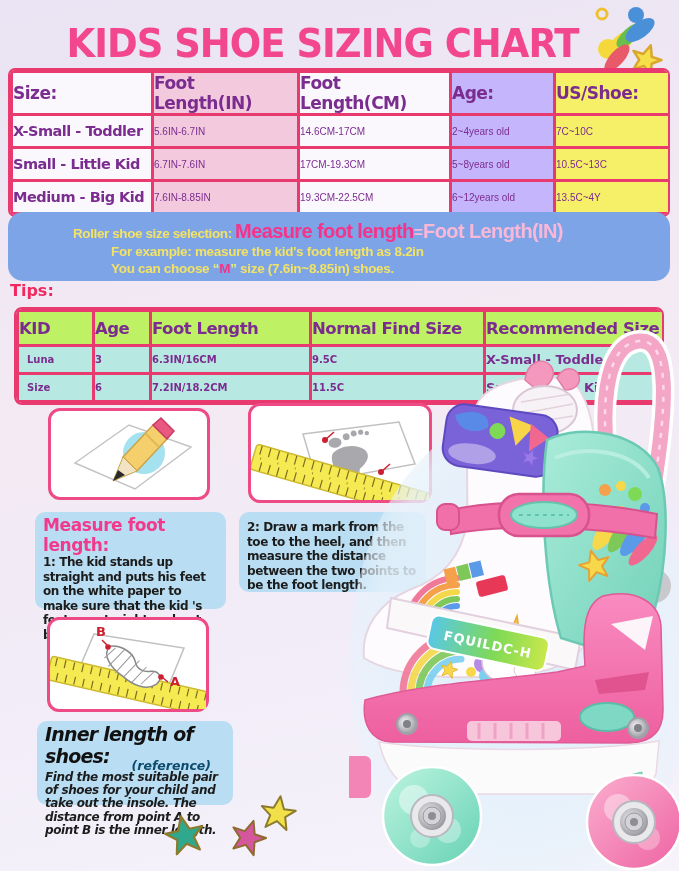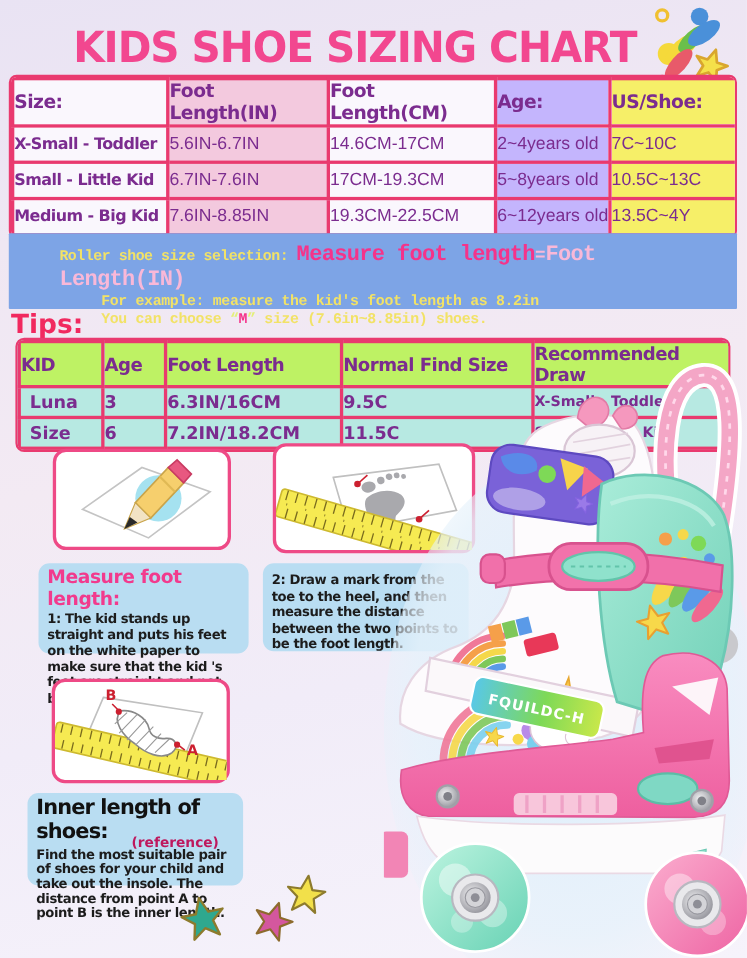--- a/index.html
+++ b/index.html
@@ -18,72 +18,72 @@
   }
   .top-star { position:absolute; left:592px; top:2px; }
   
   .size-wrap {
     position:absolute; left:8px; top:68px; width:662px;
     border:2px solid #e93a6f; border-radius:7px; overflow:hidden; background:#faf7fd;
   }
   table { border-collapse:collapse; table-layout:fixed; width:100%; }
   .tbl td,.tbl th { border:3px solid #e93a6f; text-align:left; color:#7b2c8f; overflow:hidden; }
   .size-tbl th { height:37px; font-size:17px; font-weight:800; font-family:"DejaVu Sans",sans-serif; letter-spacing:-0.5px; }
-  .size-tbl td { height:33px; font-size:16px; font-weight:500; }
+  .size-tbl td { height:33px; font-size:10px; font-weight:500; }
   .size-tbl td.c0 { font-weight:800; font-size:14.5px; font-family:"DejaVu Sans",sans-serif; letter-spacing:-0.5px; }
   .size-tbl .c0 { width:141px; background:#faf7fd; }
   .size-tbl .c1 { width:146px; background:#f3c9de; }
   .size-tbl .c2 { width:152px; background:#faf7fd; }
   .size-tbl .c3 { width:104px; background:#c4b5fd; }
   .size-tbl .c4 { width:119px; background:#f6ef68; }
   
   .banner {
     position:absolute; left:8px; top:212px; width:662px; height:69px;
-    background:#7da4e6; border-radius:1px; padding:8px 10px 0 46px;
-    font-family:Liberation Mono, monospace; font-weight:800;
+    background:#7da4e6; border-radius:15px; padding:8px 10px 0 65px;
+    font-family:Liberation Sans, sans-serif; font-weight:800;
   }
   .banner .lead { color:#f2e266; font-size:13.5px; letter-spacing:-0.4px; }
   .banner .headline { color:#f5338a; font-size:20px; letter-spacing:-0.6px; }
   .banner .eq { color:#f9b8d8; font-size:16px; }
   .banner .headline2 { color:#f9b8d8; font-size:20px; letter-spacing:-0.6px; }
   .banner .bline { color:#f2e266; font-size:13.5px; line-height:17px; letter-spacing:-0.3px;margin-left:38px; }
   .banner .m { color:#f5338a; }
   .banner .q { color:#e4ef7a; }
   
   .tips-label { position:absolute; left:10px; top:281px; font-family:"DejaVu Sans",sans-serif;
-    font-size:24px; font-weight:800; color:#f1295f; }
+    font-size:16px; font-weight:800; color:#f1295f; }
   .tips-wrap {
     position:absolute; left:14px; top:307px; width:650px;
     border:2px solid #e93a6f; border-radius:8px; overflow:hidden; background:#b7e9e2;
   }
   .tips-tbl th { height:35px; font-size:16.5px; font-weight:800; font-family:"DejaVu Sans",sans-serif; letter-spacing:-0.5px; background:#bef264; }
-  .tips-tbl td { height:28px; font-size:16px; font-weight:800; font-family:"DejaVu Sans",sans-serif; background:#b7e9e2; }
+  .tips-tbl td { height:28px; font-size:10px; font-weight:800; font-family:"DejaVu Sans",sans-serif; background:#b7e9e2; }
   .tips-tbl .k0 { width:76px; }
   .tips-tbl td.k0 { text-align:left; padding-left:8px; }
   .tips-tbl .k1 { width:57px; }
   .tips-tbl .k2 { width:160px; }
   .tips-tbl .k3 { width:174px; }
   .tips-tbl .k4 { width:183px; }
   .tips-tbl td.k4 { font-size:13px; }
   
   .ibox { position:absolute; background:#ffffff; border:3px solid #ee4a86; border-radius:12px; }
   .ibox1 { left:48px; top:408px; width:162px; height:92px; }
   .ibox2 { left:248px; top:403px; width:184px; height:100px; }
   .ibox3 { left:47px; top:617px; width:162px; height:95px; }
   .ibox svg { display:block; }
   
   .bluebox { position:absolute; background:#b9ddf2; border-radius:10px; color:#1c1c1c;
     font-family:"DejaVu Sans",sans-serif; }
-  .step1 { left:35px; top:512px; width:191px; height:82px; padding:3px 6px 0 8px; }
+  .step1 { left:35px; top:512px; width:191px; height:97px; padding:3px 6px 0 8px; }
   .step2 { left:239px; top:512px; width:187px; height:80px; padding:8px 6px 0 8px; }
-  .innerbox { left:25px; top:721px; width:196px; height:84px; padding:2px 6px 0 8px; }
+  .innerbox { left:37px; top:721px; width:196px; height:84px; padding:2px 6px 0 8px;font-style:italic; }
   .measure-title { font-size:17px; font-weight:800; color:#f23a8d; letter-spacing:-0.4px; }
   .step-body { font-size:12px; line-height:14.5px; font-weight:600; letter-spacing:-0.4px; }
   .inner-title { font-size:19px; font-weight:800; color:#111; letter-spacing:-0.8px; }
-  .inner-note { margin-top:-6px; text-align:right; padding-right:16px; font-size:12.5px; font-weight:800; color:#be185d; line-height:10px; }
+  .inner-note { margin-top:-6px; text-align:right; padding-right:16px; font-size:12.5px; font-weight:800; color:#0c4a6e; line-height:10px; }
   .inner-body { font-size:12px; line-height:13.2px; font-weight:600; letter-spacing:-0.4px; }
   
   .skate-svg { position:absolute; left:349px; top:328px; pointer-events:none; }
   .bottom-stars { position:absolute; left:140px; top:780px; pointer-events:none; }
   svg text { font-family:"DejaVu Sans", sans-serif; }
 </style>
 </head>
 <body>
 
 <div class="page">
@@ -149,21 +149,21 @@
 
   <div class="tips-label">Tips:</div>
   <div class="tips-wrap">
     <table class="tbl tips-tbl">
       <tbody>
           <tr>
         <th class="k0">KID</th>
         <th class="k1">Age</th>
         <th class="k2">Foot Length</th>
         <th class="k3">Normal Find Size</th>
-        <th class="k4">Recommended Draw</th>
+        <th class="k4">Recommended Size</th>
       </tr>
       <tr>
         <td class="k0">Luna</td>
         <td class="k1">3</td>
         <td class="k2">6.3IN/16CM</td>
         <td class="k3">9.5C</td>
         <td class="k4">X-Small - Toddler</td>
       </tr>
       <tr>
         <td class="k0">Size</td>

